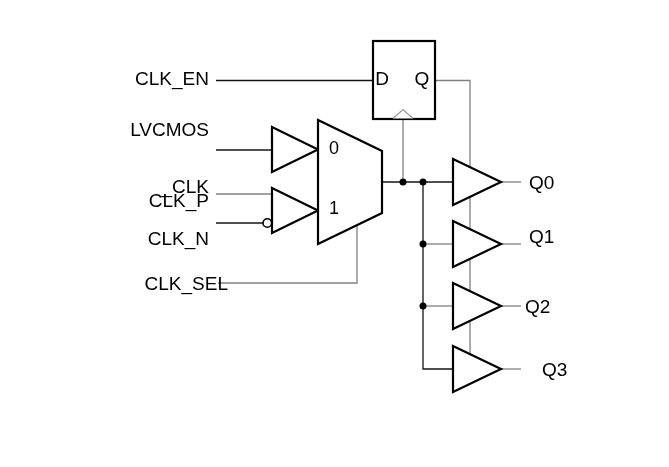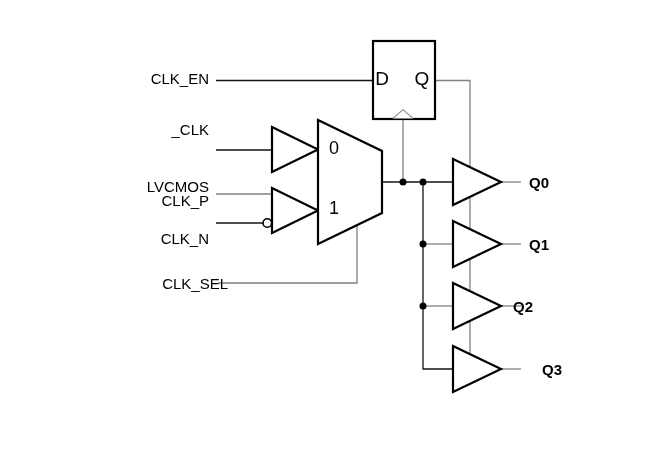--- a/index.html
+++ b/index.html
@@ -12,23 +12,23 @@
     position:relative;overflow:hidden;
     font-family:"Liberation Sans",sans-serif;color:var(--text);
   }
   svg{position:absolute;left:0;top:0;}
   .shape{fill:#ffffff;stroke:var(--outline);stroke-width:2.2px;stroke-linejoin:miter;}
   .wire-dark{fill:none;stroke:var(--wire-dark);stroke-width:1.3px;}
   .wire-gray{fill:none;stroke:var(--wire-gray);stroke-width:1.3px;}
   .wedge{fill:#ffffff;stroke:var(--clock-wedge);stroke-width:1.2px;}
   .bubble{fill:#ffffff;stroke:var(--outline);stroke-width:1.6px;}
   .dot{fill:var(--outline);stroke:none;}
-  .lbl{position:absolute;font-size:15px;line-height:19px;white-space:pre;}
+  .lbl{position:absolute;font-size:19px;line-height:19px;white-space:pre;}
   .lbl-r{transform:translate(-100%,-50%);text-align:right;}
-  .lbl-l{transform:translateY(-50%);font-weight:bold;}
+  .lbl-l{transform:translateY(-50%);}
   .lbl-c{transform:translate(-50%,-50%);}
   .pin{font-size:19px;}
   .muxpin{font-size:18px;}
 </style>
 </head>
 <body>
 
 <svg width="669" height="467" viewBox="0 0 669 467">
 
   <line class="wire-dark" x1="216" y1="80.5" x2="373" y2="80.5"></line>
@@ -63,30 +63,30 @@
 
   <circle class="dot" cx="403" cy="182" r="3.5"></circle>
   <circle class="dot" cx="423" cy="182" r="3.5"></circle>
   <circle class="dot" cx="423" cy="244" r="3.5"></circle>
   <circle class="dot" cx="423" cy="306" r="3.5"></circle>
 </svg>
 
 <div class="lbl lbl-r" style="left:209px;top:78px">CLK_EN</div>
 
 <div class="lbl lbl-r" style="left:209px;top:148px">
+  <div>LVCMOS</div>
   <div>_CLK</div>
-  <div>LVCMOS</div>
 </div>
 
 <div class="lbl lbl-r" style="left:209px;top:200px">CLK_P</div>
 <div class="lbl lbl-r" style="left:209px;top:238px">CLK_N</div>
 <div class="lbl lbl-r" style="left:228px;top:283px">CLK_SEL</div>
 
 <div class="lbl lbl-c pin" style="left:382px;top:78px">D</div>
 <div class="lbl lbl-c pin" style="left:422px;top:78px">Q</div>
 
 <div class="lbl lbl-c muxpin" style="left:334px;top:148px">0</div>
 <div class="lbl lbl-c muxpin" style="left:334px;top:208px">1</div>
 
 <div class="lbl lbl-l" style="left:529px;top:182px">Q0</div>
-<div class="lbl lbl-l" style="left:529px;top:244px">Q1</div>
-<div class="lbl lbl-l" style="left:513px;top:306px">Q2</div>
+<div class="lbl lbl-l" style="left:529px;top:236px">Q1</div>
+<div class="lbl lbl-l" style="left:525px;top:306px">Q2</div>
 <div class="lbl lbl-l" style="left:542px;top:369px">Q3</div>
 
 </body></html>

